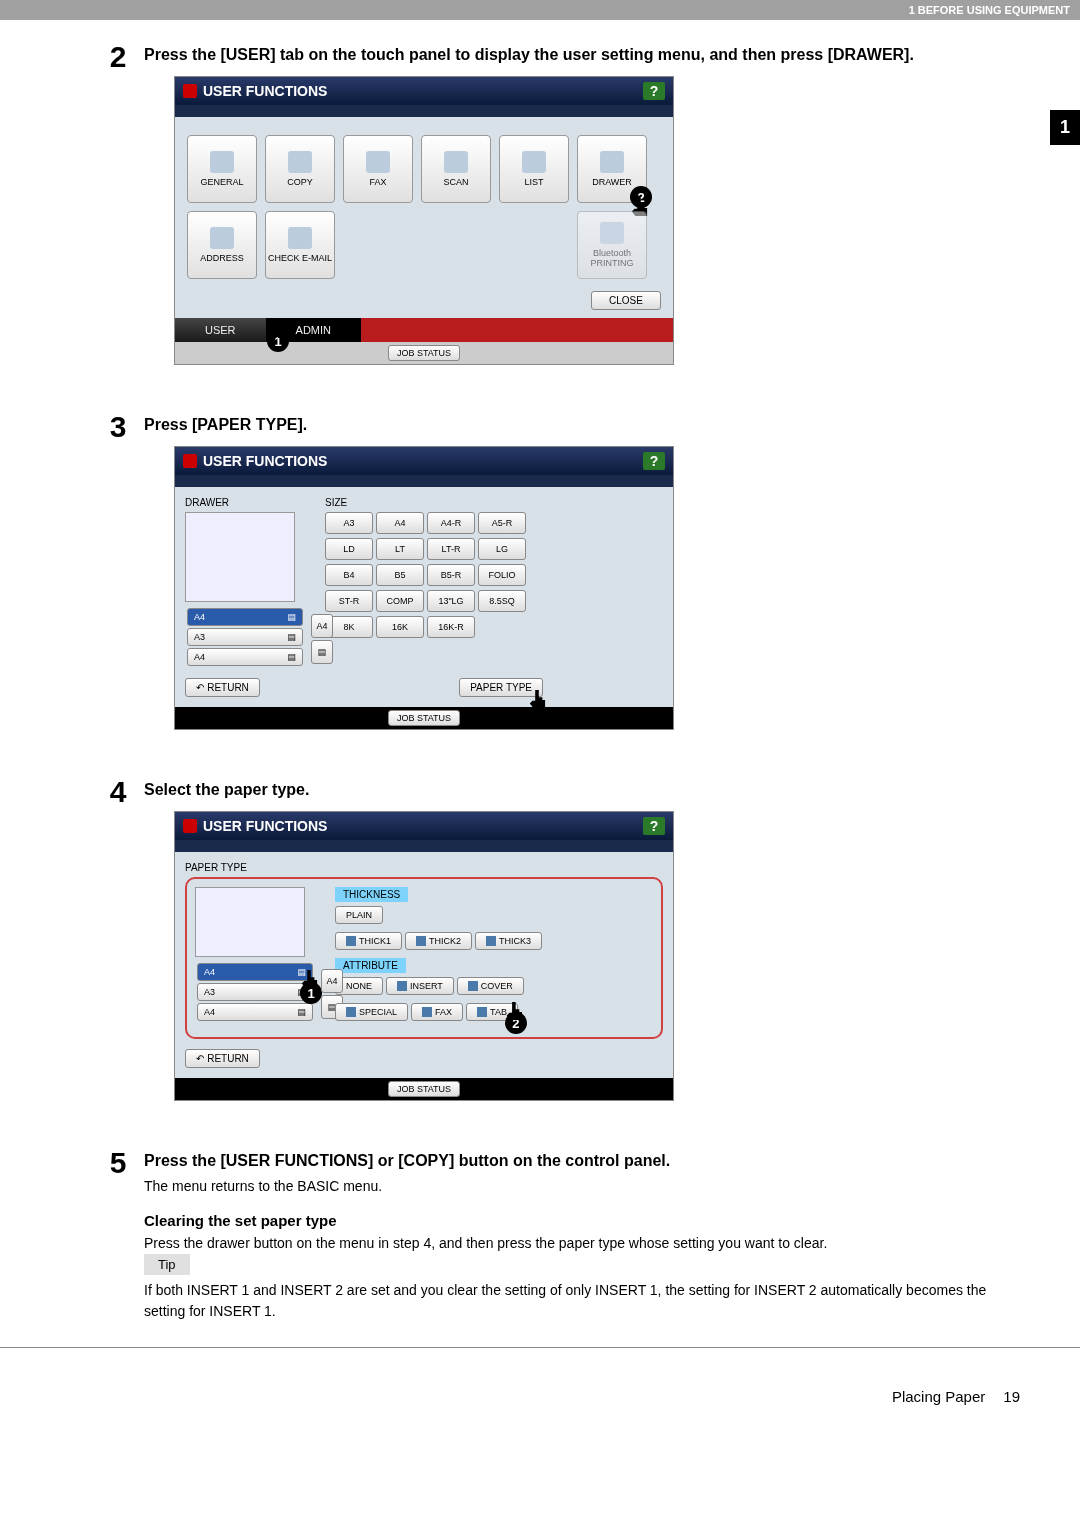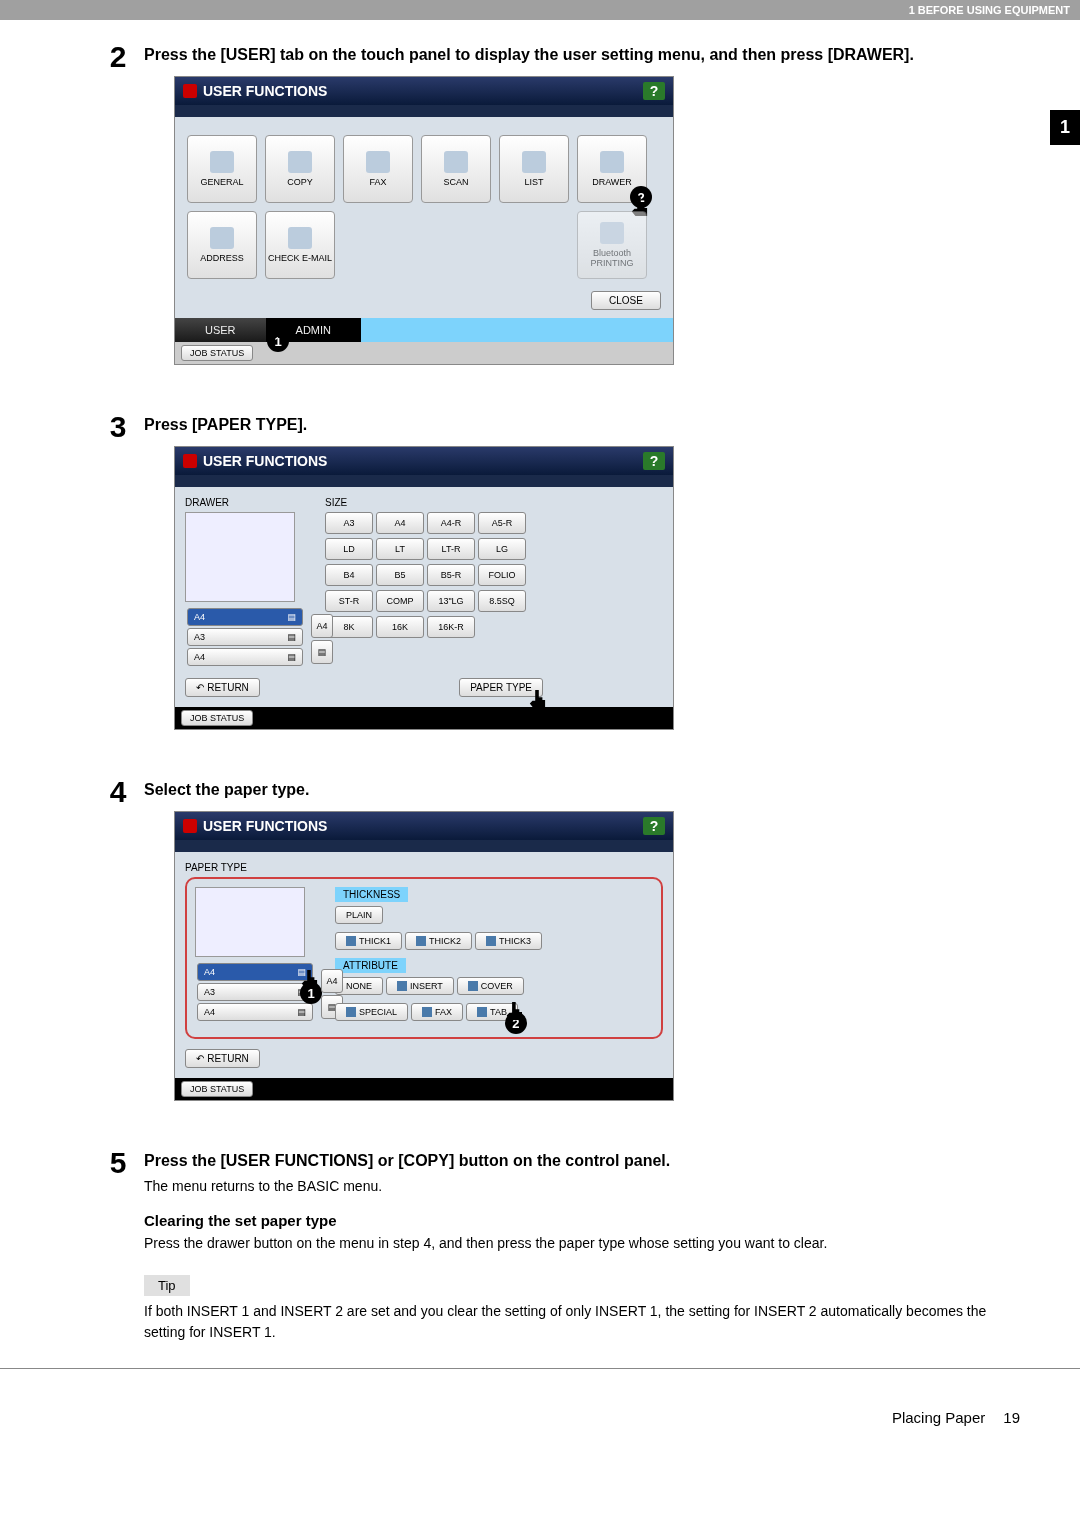--- a/index.html
+++ b/index.html
@@ -53,21 +53,21 @@
   .step-body { flex: 1; padding-top: 6px; }
   .step-title { font-weight: bold; font-size: 16px; margin-bottom: 6px; }
   .step-text { font-size: 14px; line-height: 1.5; }
   .substep { margin-top: 6px; font-size: 14px; }
   .sub-heading { font-weight: bold; font-size: 15px; margin: 15px 0 4px; }
   .tip-box {
     background: #e0e0e0;
     display: inline-block;
     padding: 3px 14px;
     font-size: 13px;
-    margin: 21px 0 5px;
+    margin: 0 0 5px;
   }
   .panel {
     width: 500px;
     background: #d8e0e8;
     border: 1px solid #888;
     margin: 12px 0 20px 30px;
     font-size: 11px;
   }
   .panel-header {
     background: linear-gradient(#2a3a6a,#0a1a3a);
@@ -106,25 +106,25 @@
   .func-btn .ico { width:24px; height:22px; background:#bcd; border-radius:3px; margin-bottom:4px; display:flex; align-items:center; justify-content:center;}
   .func-btn.dim { opacity: 0.5; }
   .circle-badge {
     position:absolute; width:22px; height:22px; border-radius:50%;
     background:#000; color:#fff; font-weight:bold; font-size:13px;
     display:flex; align-items:center; justify-content:center;
   }
   .close-row { text-align:right; margin-top:12px; }
   .close-btn { display:inline-block; width:70px; padding:3px 0; text-align:center;
     background:linear-gradient(#fff,#ddd); border:1px solid #888; border-radius:3px; font-size:10px;}
-  .tab-row { display:flex; background:#7dd3fc; color:#fff; align-items:stretch; }
+  .tab-row { display:flex; background:#b91c1c; color:#fff; align-items:stretch; }
   .tab { padding:6px 30px; font-size:11px; color:#eee;}
   .tab.active { background:linear-gradient(#444,#1a1a1a); }
   .tab.inactive { background:#000; }
-  .jobstatus-bar { background:#ccc; text-align:left; padding:3px 6px; font-size:9px; }
+  .jobstatus-bar { background:#ccc; text-align:center; padding:3px 6px; font-size:9px; }
   .jobstatus-btn { display:inline-block; background:linear-gradient(#fff,#ddd); border:1px solid #888; border-radius:3px; padding:2px 8px; font-size:9px;}
   
   .drawer-body { background:#d8e0e8; padding:10px; }
   .drawer-row { display:flex; align-items:flex-start; gap:20px;}
   .drawer-left { width:120px; }
   .drawer-title { font-size:10px; margin-bottom:4px; }
   .printer-box { width:110px; height:90px; border:1px solid #999; background:#eef; margin-bottom:6px; position:relative;}
   .dr-slot { height:18px; border:1px solid #888; border-radius:3px; margin:2px; background:linear-gradient(#fff,#ddd); display:flex; align-items:center; padding:0 6px; font-size:9px; justify-content:space-between;}
   .dr-slot.active { background:#2a5aaa; color:#fff; }
   .size-grid { display:flex; flex-direction:column; gap:4px; }

